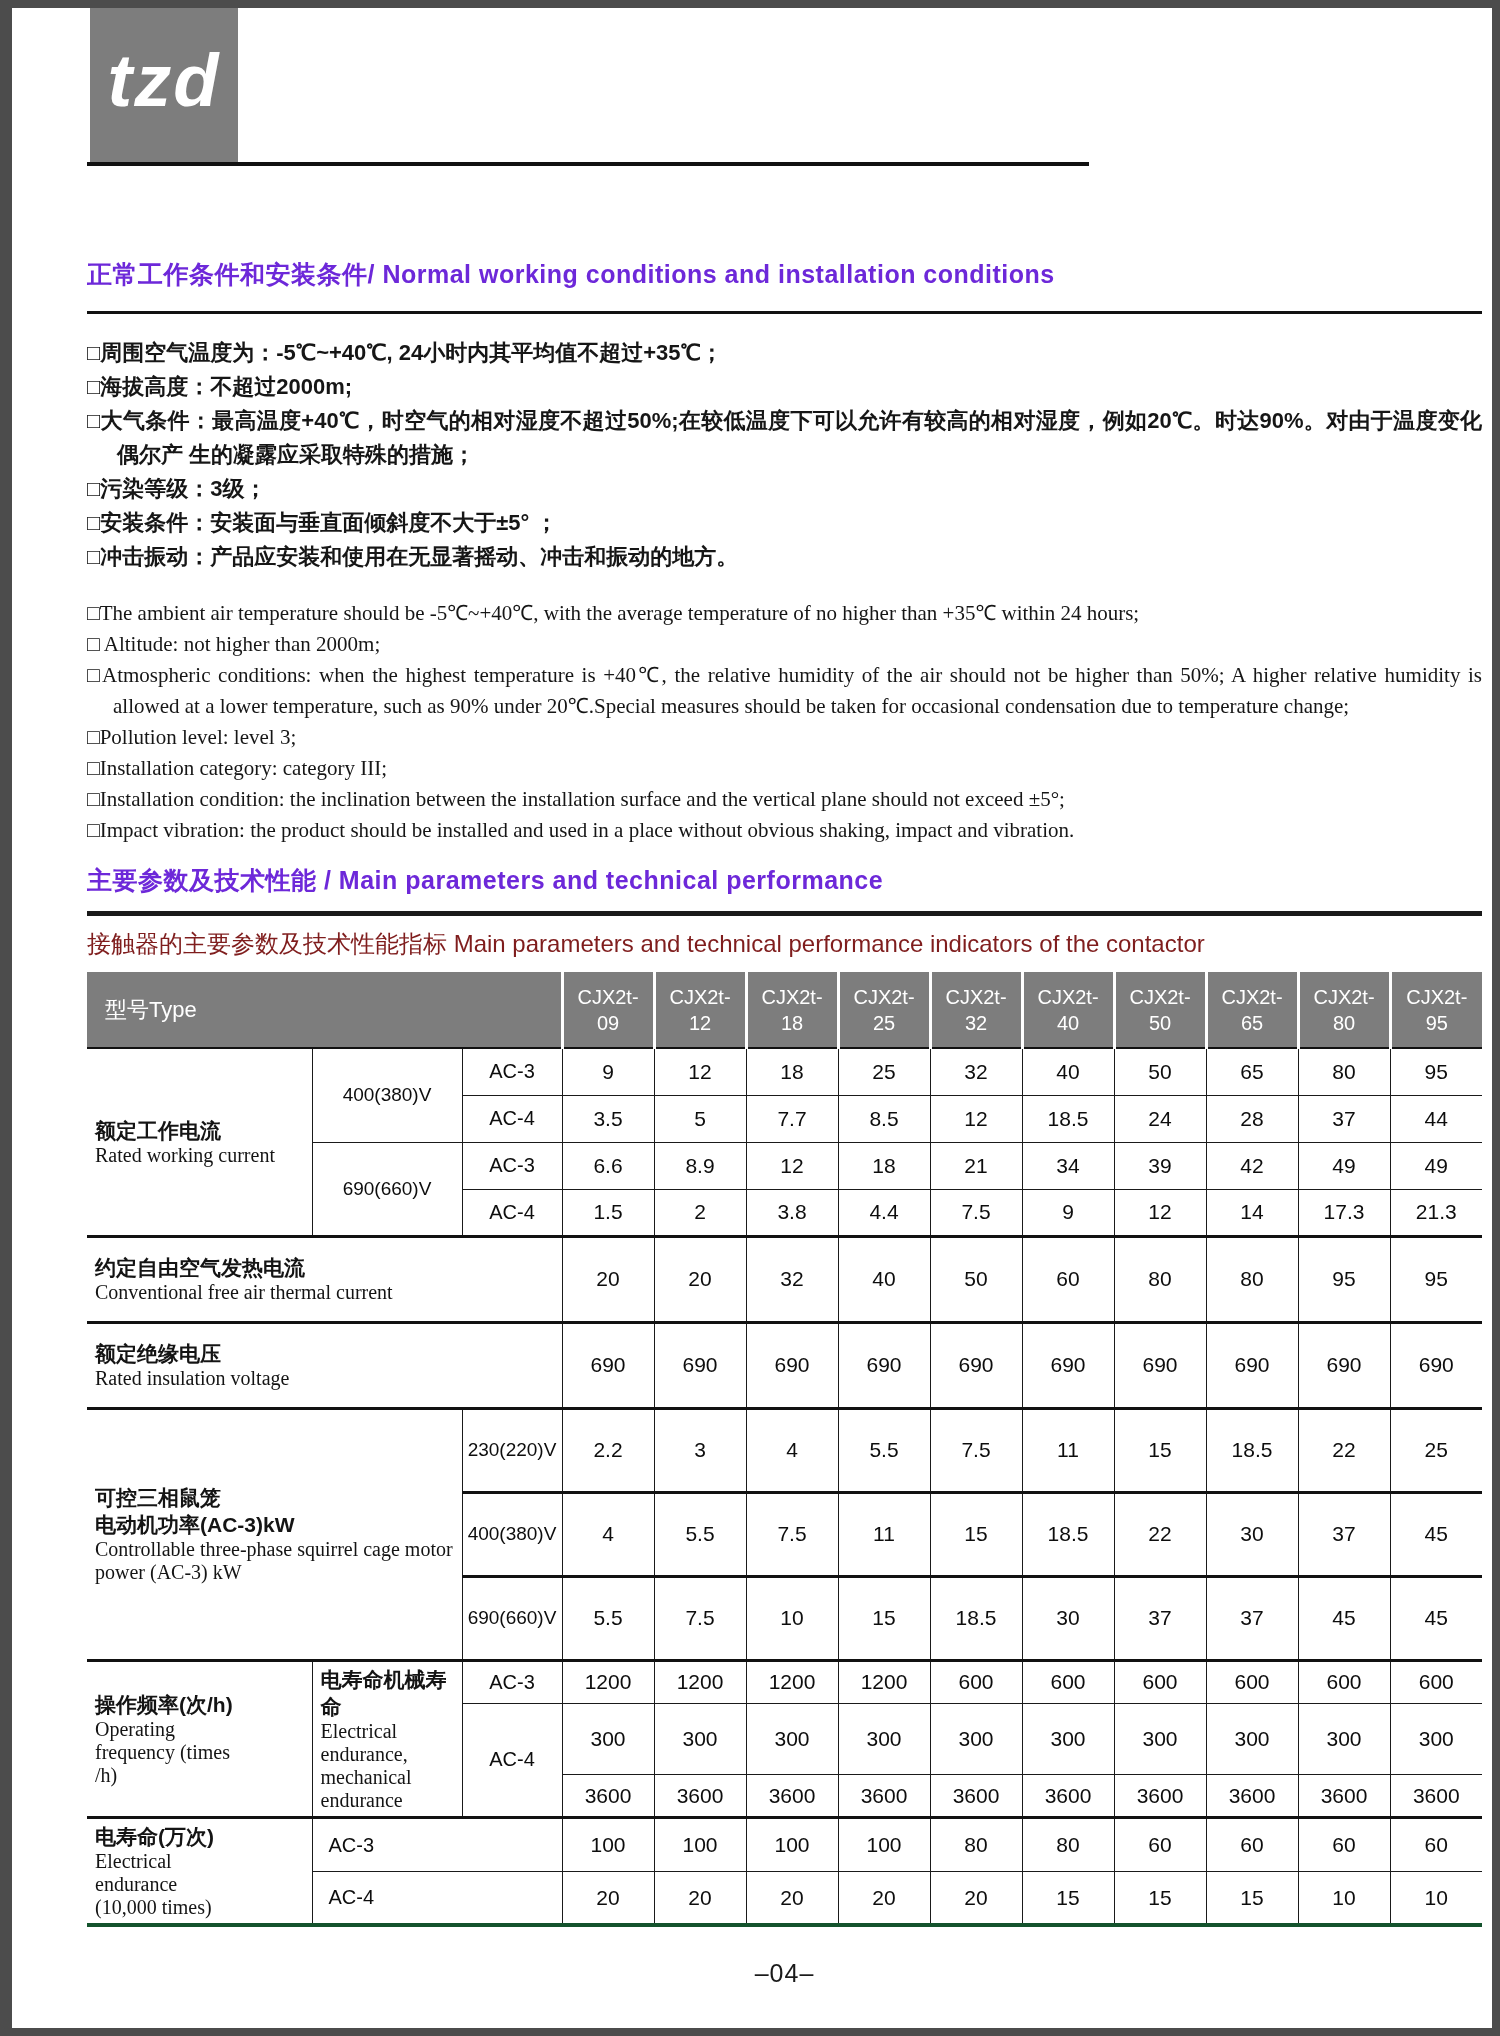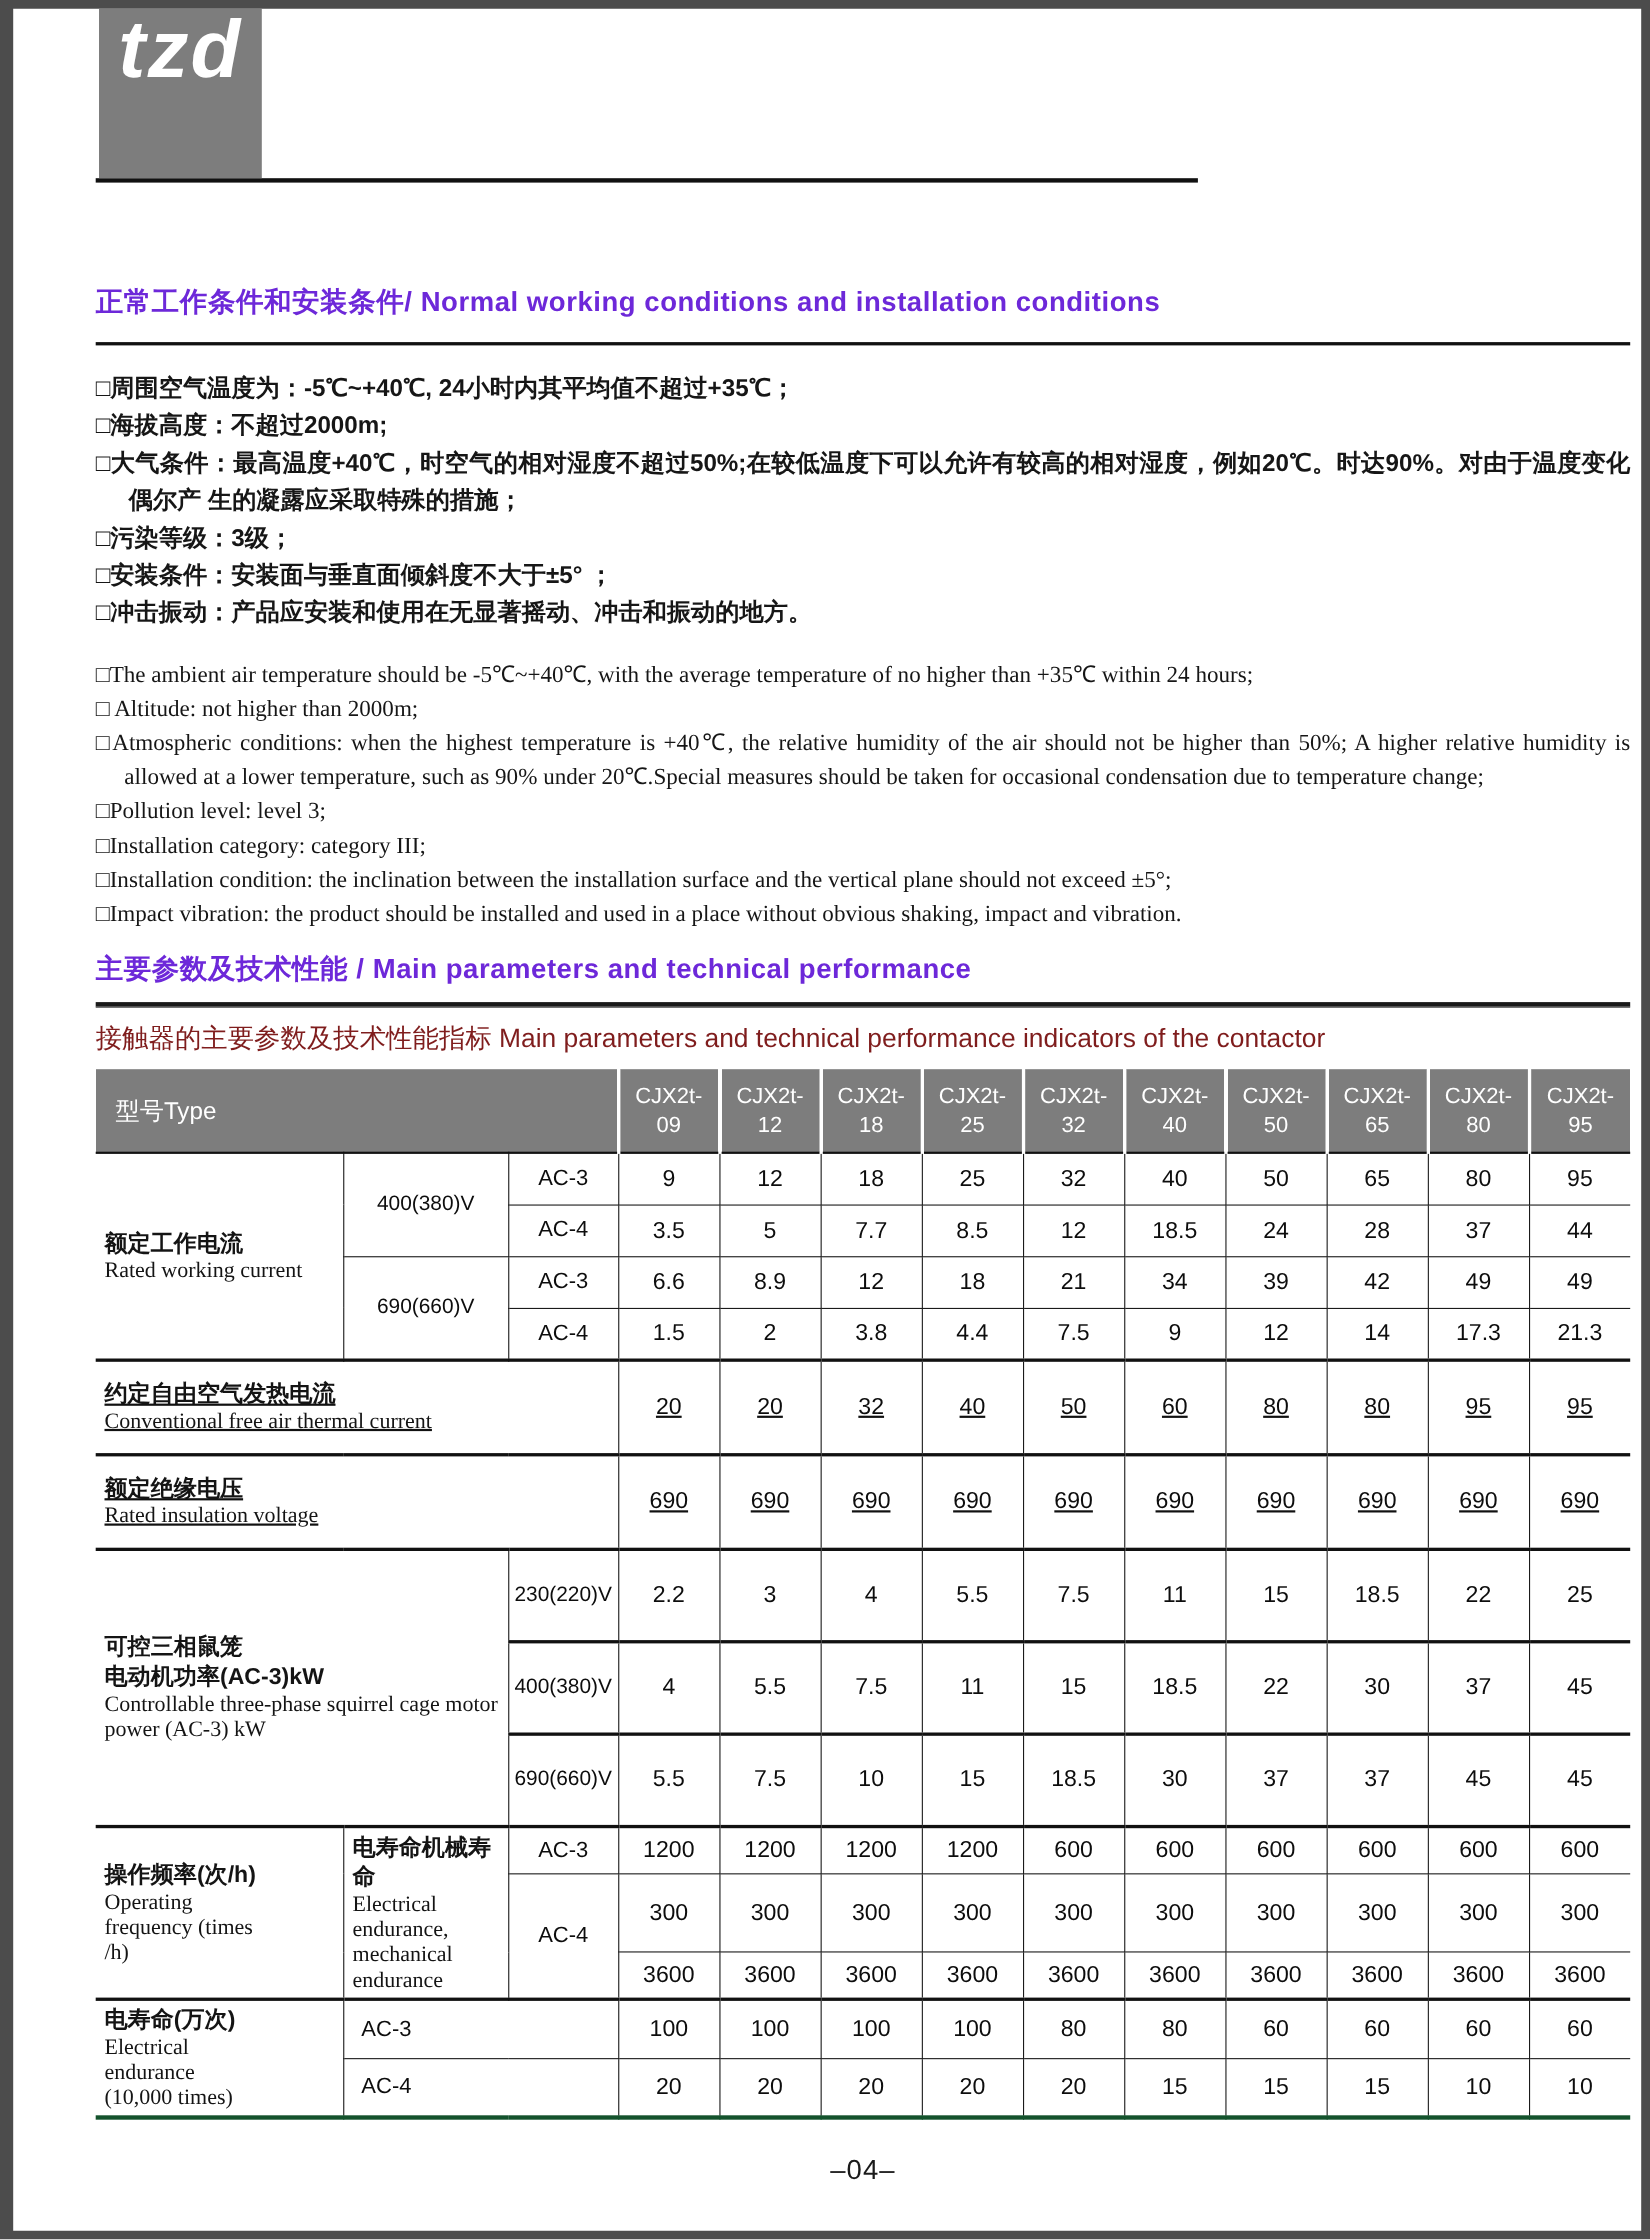--- a/index.html
+++ b/index.html
@@ -8,21 +8,21 @@
   .page {
     width:1500px; height:2036px; background:#fff; overflow:hidden;
     border:8px solid #4c4c4c; border-left-width:12px;
     padding:0 10px 0 75px; position:relative;
   }
 
   
   .header { position:relative; width:1002px; height:158px; border-bottom:4px solid #111; }
   .logo {
     position:absolute; left:3px; top:0; width:148px; height:100%;
-    background:#7d7d7d; display:flex; align-items:flex-start; justify-content:center;
+    background:#7d7d7d; display:flex; align-items:center; justify-content:center;
   }
   .logo-text { color:#fff; font-style:italic; font-weight:bold; font-size:74px; line-height:1; padding-bottom:8px; letter-spacing:2px; }
   .header-right { position:absolute; right:0; bottom:3px; text-align:right; }
   .product-title { font-size:63px; font-weight:bold; color:#595959; line-height:1; letter-spacing:1px; }
   .product-subtitle { font-size:27px; font-weight:bold; color:#0d0d0d; margin-top:3px; }
 
   
   .section-heading { font-size:25px; font-weight:bold; color:#6d28d9; letter-spacing:0.5px; }
   .h-conditions { margin-top:92px; }
   .rule { margin-top:20px; height:0; border-top:3px solid #111; width:1395px; }
@@ -51,21 +51,21 @@
   }
   .spec-table td, .spec-table th { border:1.5px solid #1a1a1a; overflow:hidden; }
   tr.thead th {
     background:#7d7d7d; color:#fff; font-weight:normal; height:76px;
     border:none; border-left:3px solid #fff; border-bottom:2.5px solid #111;
     font-size:20px; line-height:26px; text-align:center; vertical-align:middle;
   }
   tr.thead th:first-child { border-left:none; text-align:left; padding-left:18px; font-size:22px; }
   tr.sep td { border-top:3.5px solid #111; }
   tr.rc { height:47px; }
-  tr.rt { height:86px;text-decoration:underline; }
+  tr.rt { height:86px; }
   tr.rm { height:84px; }
   tr.rf { height:43px; }
   tr.re { height:44px; }
   td.num { text-align:center; font-size:21px; color:#0d0d0d; }
   td.volt { text-align:center; font-size:19px; color:#0d0d0d; }
   td.ac { text-align:center; font-size:20px; color:#0d0d0d; }
   td.ac-l { text-align:left; padding-left:16px; font-size:20px; color:#0d0d0d; }
   td.lbl { text-align:left; padding:4px 8px; vertical-align:middle; }
   .lbl .zh { font-size:21px; font-weight:bold; color:#141414; line-height:1.3; }
   .lbl .en { font-family:"Liberation Serif", serif; font-size:20px; color:#141414; line-height:1.15; font-weight:normal; }

